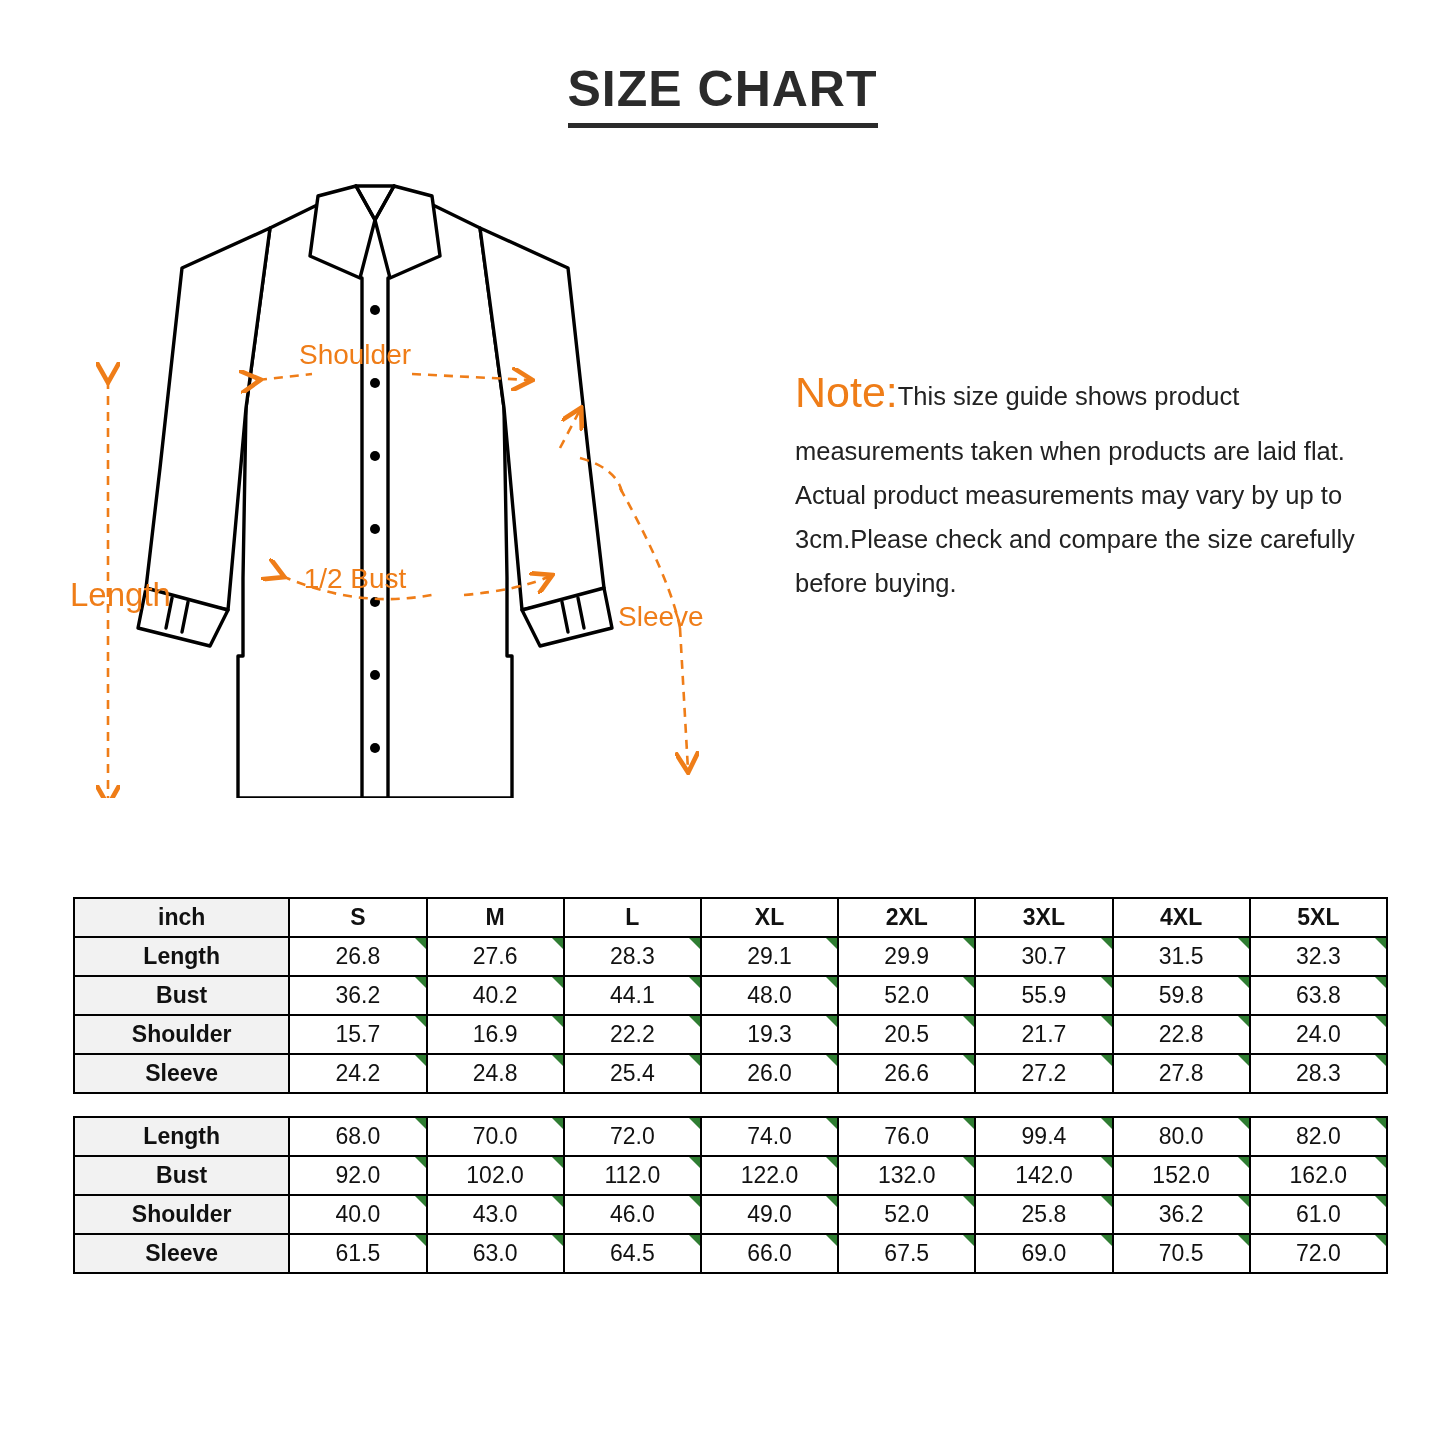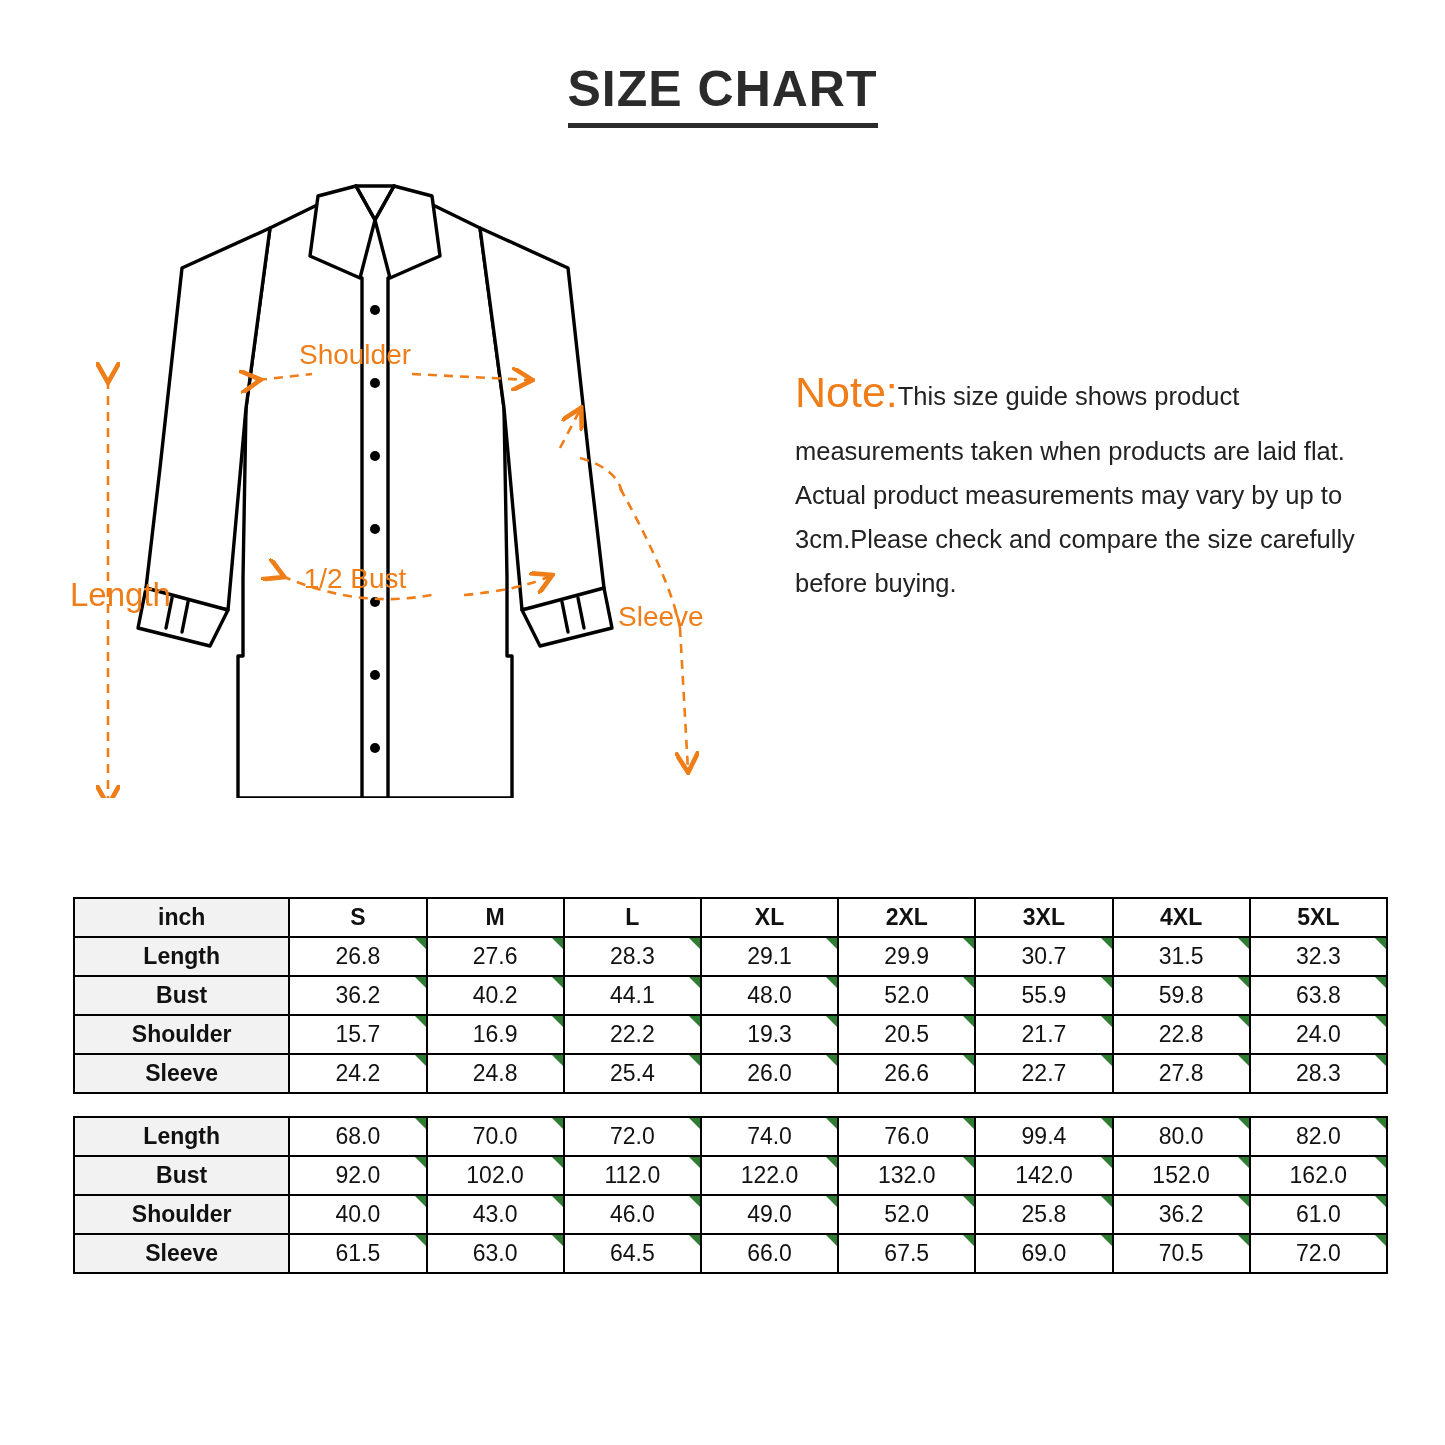--- a/index.html
+++ b/index.html
@@ -315,21 +315,21 @@
         <td class="val">22.8</td>
         <td class="val">24.0</td>
       </tr>
       <tr>
         <td class="row-head">Sleeve</td>
         <td class="val">24.2</td>
         <td class="val">24.8</td>
         <td class="val">25.4</td>
         <td class="val">26.0</td>
         <td class="val">26.6</td>
-        <td class="val">22.7</td>
+        <td class="val">27.2</td>
         <td class="val">27.8</td>
         <td class="val">28.3</td>
       </tr>
     </tbody>
   </table>
 
   <div class="table-gap"></div>
 
   <table class="size-table">
     <colgroup>

